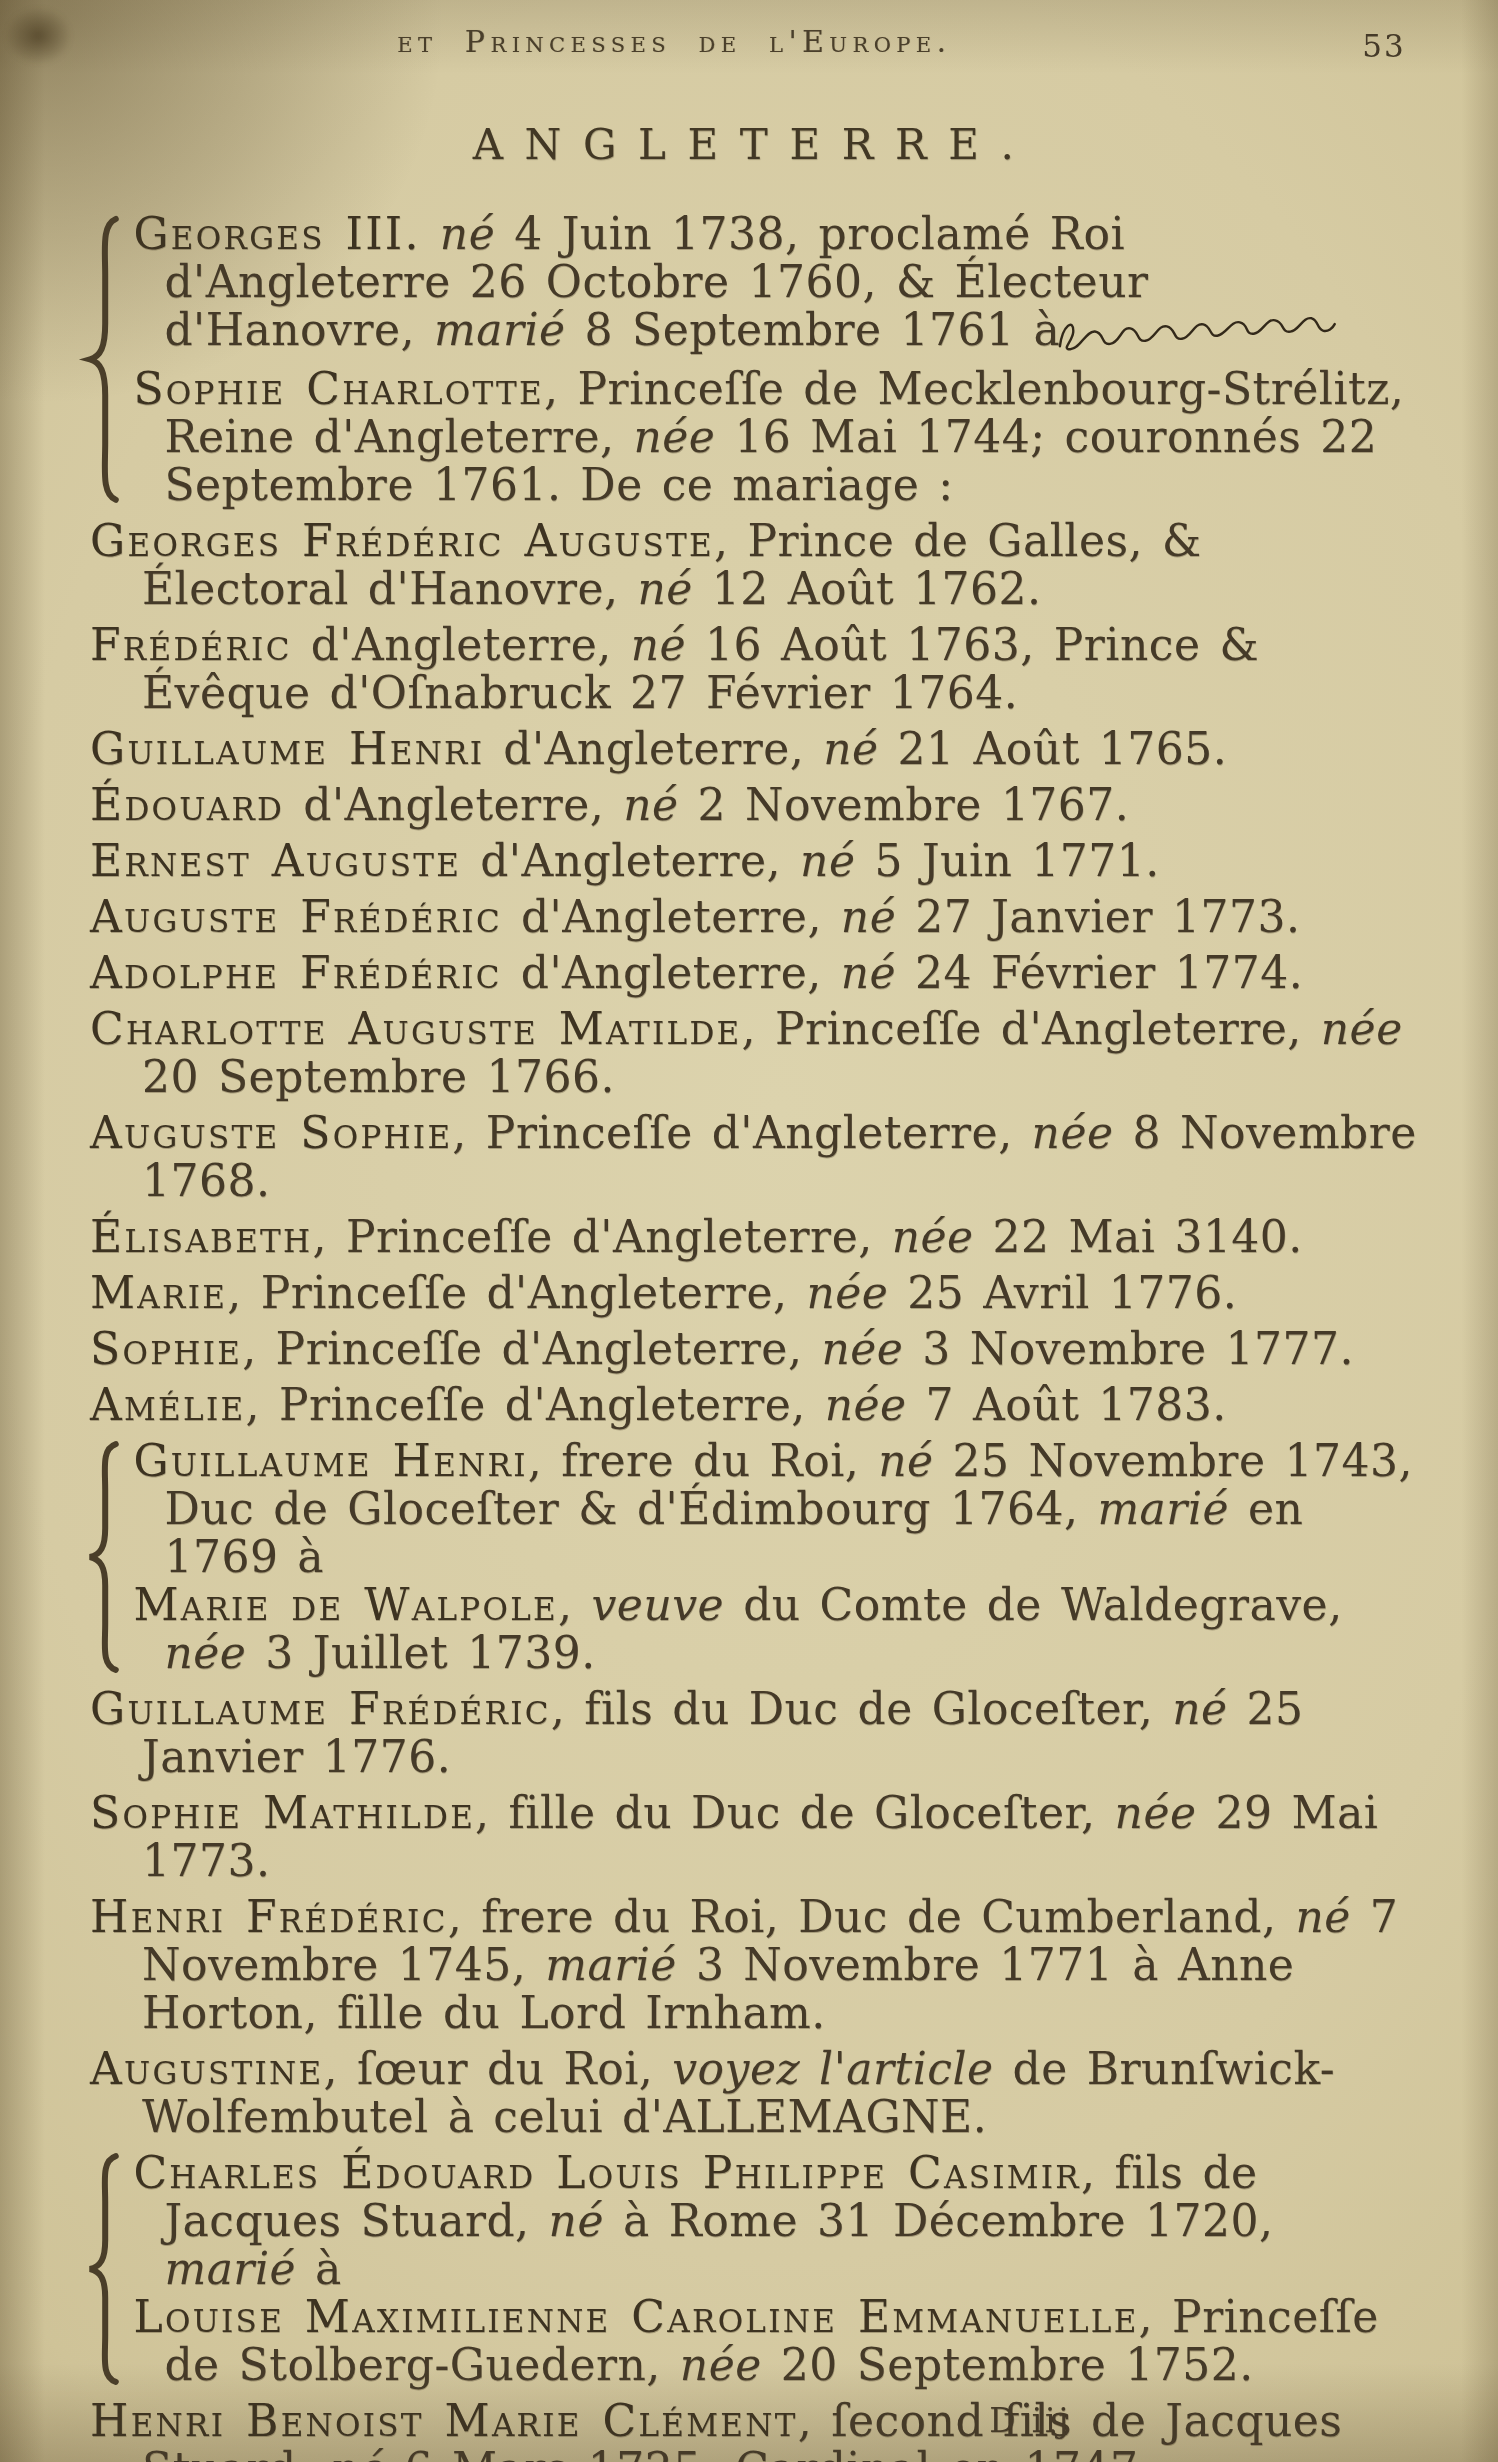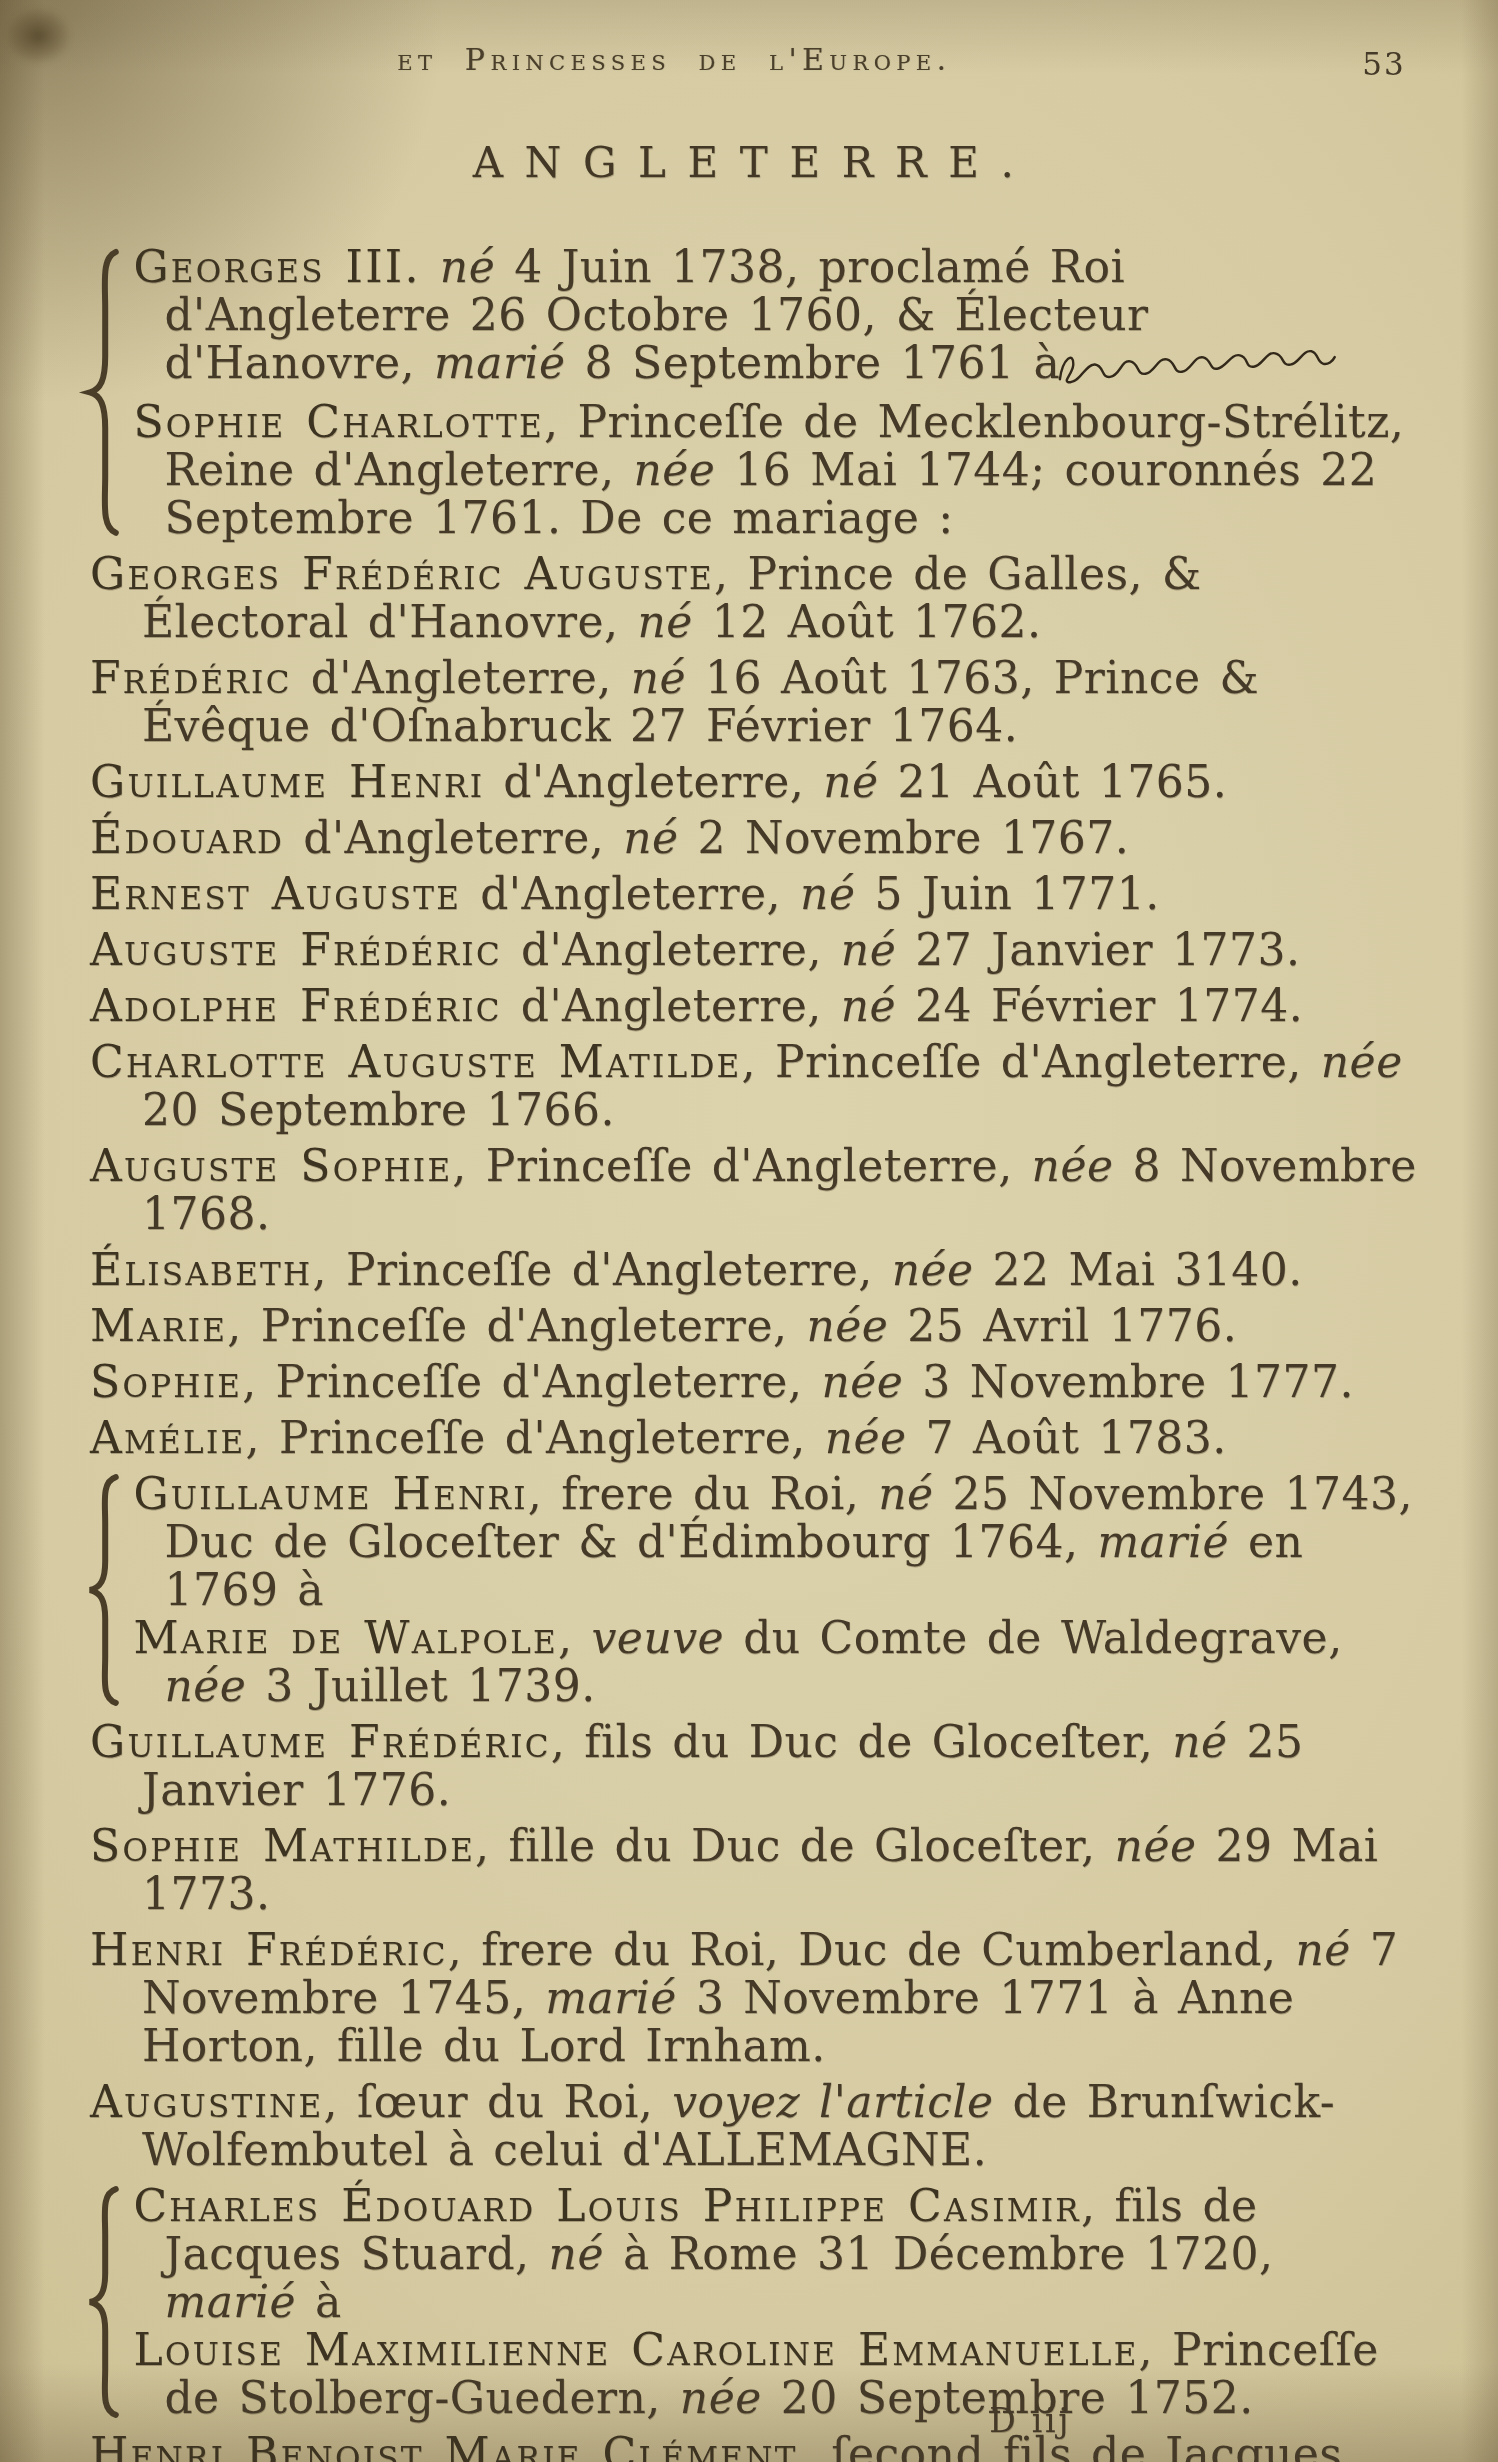--- a/index.html
+++ b/index.html
@@ -35,21 +35,21 @@
     border-radius: 50%;
     background: radial-gradient(closest-side, rgba(52,38,14,0.55), rgba(52,38,14,0.25) 55%, rgba(52,38,14,0) 100%);
     filter: blur(2.7px);
     pointer-events: none;
   }
 
   
   .running-head {
     position: relative;
     height: 47px;
-    margin-top: 19px;
+    margin-top: 1px;
   }
   .head-title {
     position: absolute;
     left: 44%;
     transform: translateX(-50%);
     font-variant: small-caps;
     font-size: 30px;
     letter-spacing: 5.4px;
     word-spacing: 12.6px;
     white-space: nowrap;
@@ -59,21 +59,21 @@
   .page-num {
     position: absolute;
     right: 12.6px;
     top: 3.6px;
     font-size: 31px;
     letter-spacing: 1.8px;
   }
 
   
   .section-title {
-    margin: 49px 0 56px 0;
+    margin: 49px 0 41px 0;
     text-align: center;
     font-weight: 500;
     font-size: 42px;
     letter-spacing: 21.6px;
     color: #42van;
     color: #423825;
     text-shadow: 0.5px 0.6px 0.9px rgba(64,52,30,0.35);
   }
 
   

